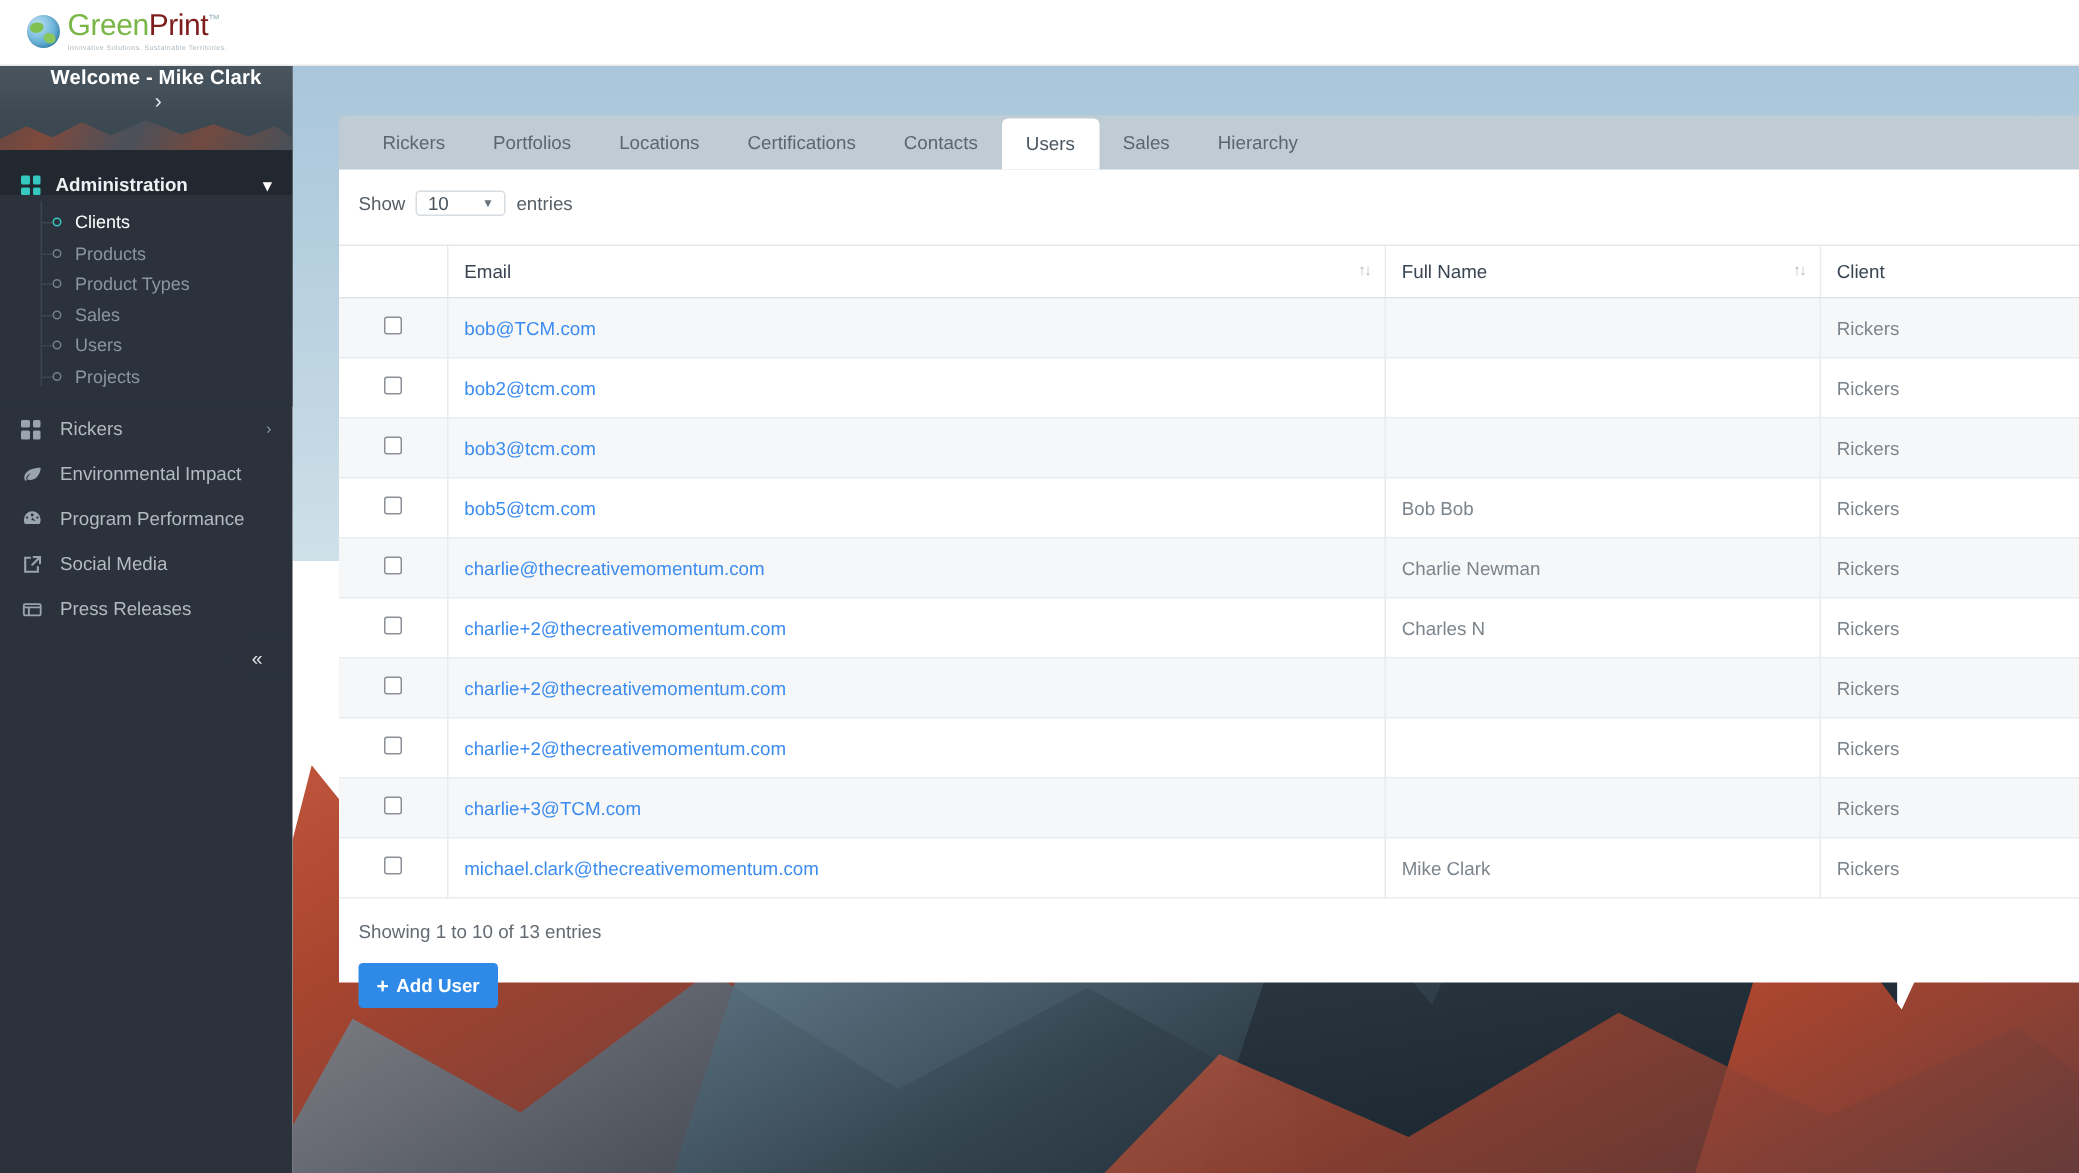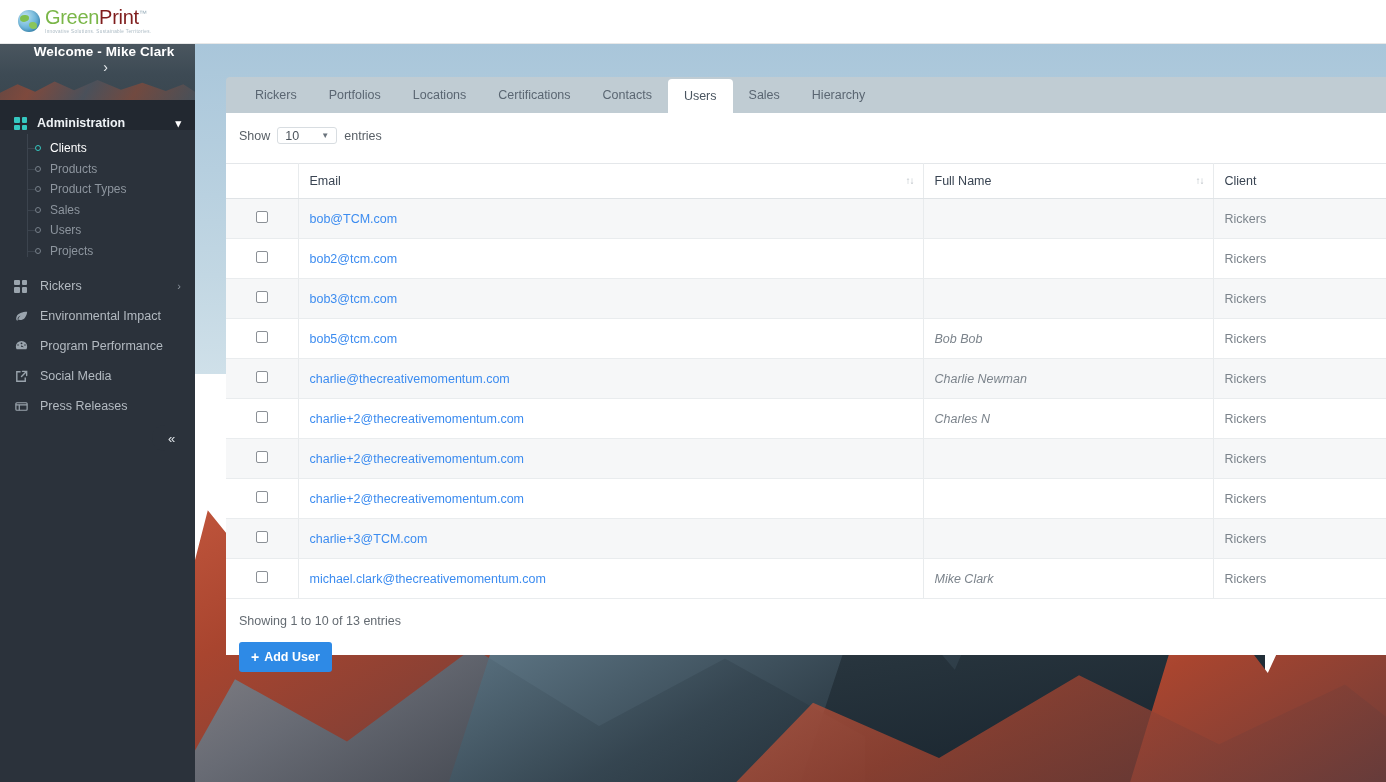--- a/index.html
+++ b/index.html
@@ -152,21 +152,21 @@
   th.email-col { width:625px; padding-left:11px; border-right:1px solid #e8ebed; }
   th.name-col { width:290px; padding-left:11px; border-right:1px solid #e8ebed; }
   th.client-col { padding-left:11px; }
   .sort-ic { position:absolute; right:9px; top:11px; font-size:10px; color:#b6bcc2; letter-spacing:-1px; }
   td {
     font-size:12.5px; color:#7c848c; padding:12px 0; border-bottom:1px solid #e9ecee;
     height:37px;
   }
   td.cb-col { text-align:center; border-right:1px solid #e8ebed; }
   td.email-col { padding-left:11px; border-right:1px solid #e8ebed; }
-  td.name-col { padding-left:11px; border-right:1px solid #e8ebed;font-style:italic; }
+  td.name-col { padding-left:11px; border-right:1px solid #e8ebed; }
   td.client-col { padding-left:11px; }
   tbody tr:nth-child(odd) { background:#f6f7f8; }
   tbody tr:nth-child(even) { background:#ffffff; }
   .email-link { color:#3c8cf0; text-decoration:none; }
   .cbox { width:12px; height:12px; border:1px solid #8b9096; border-radius:2px; background:#fff; display:inline-block; }
 
   .info { font-size:12.5px; color:#646b72; padding:15px 0 0 13px; }
   .btn-add {
     margin:14px 0 0 13px; display:inline-flex; align-items:center; gap:5px;
     background:#2e8ae6; color:#fff; font-size:12.5px; font-weight:bold;

